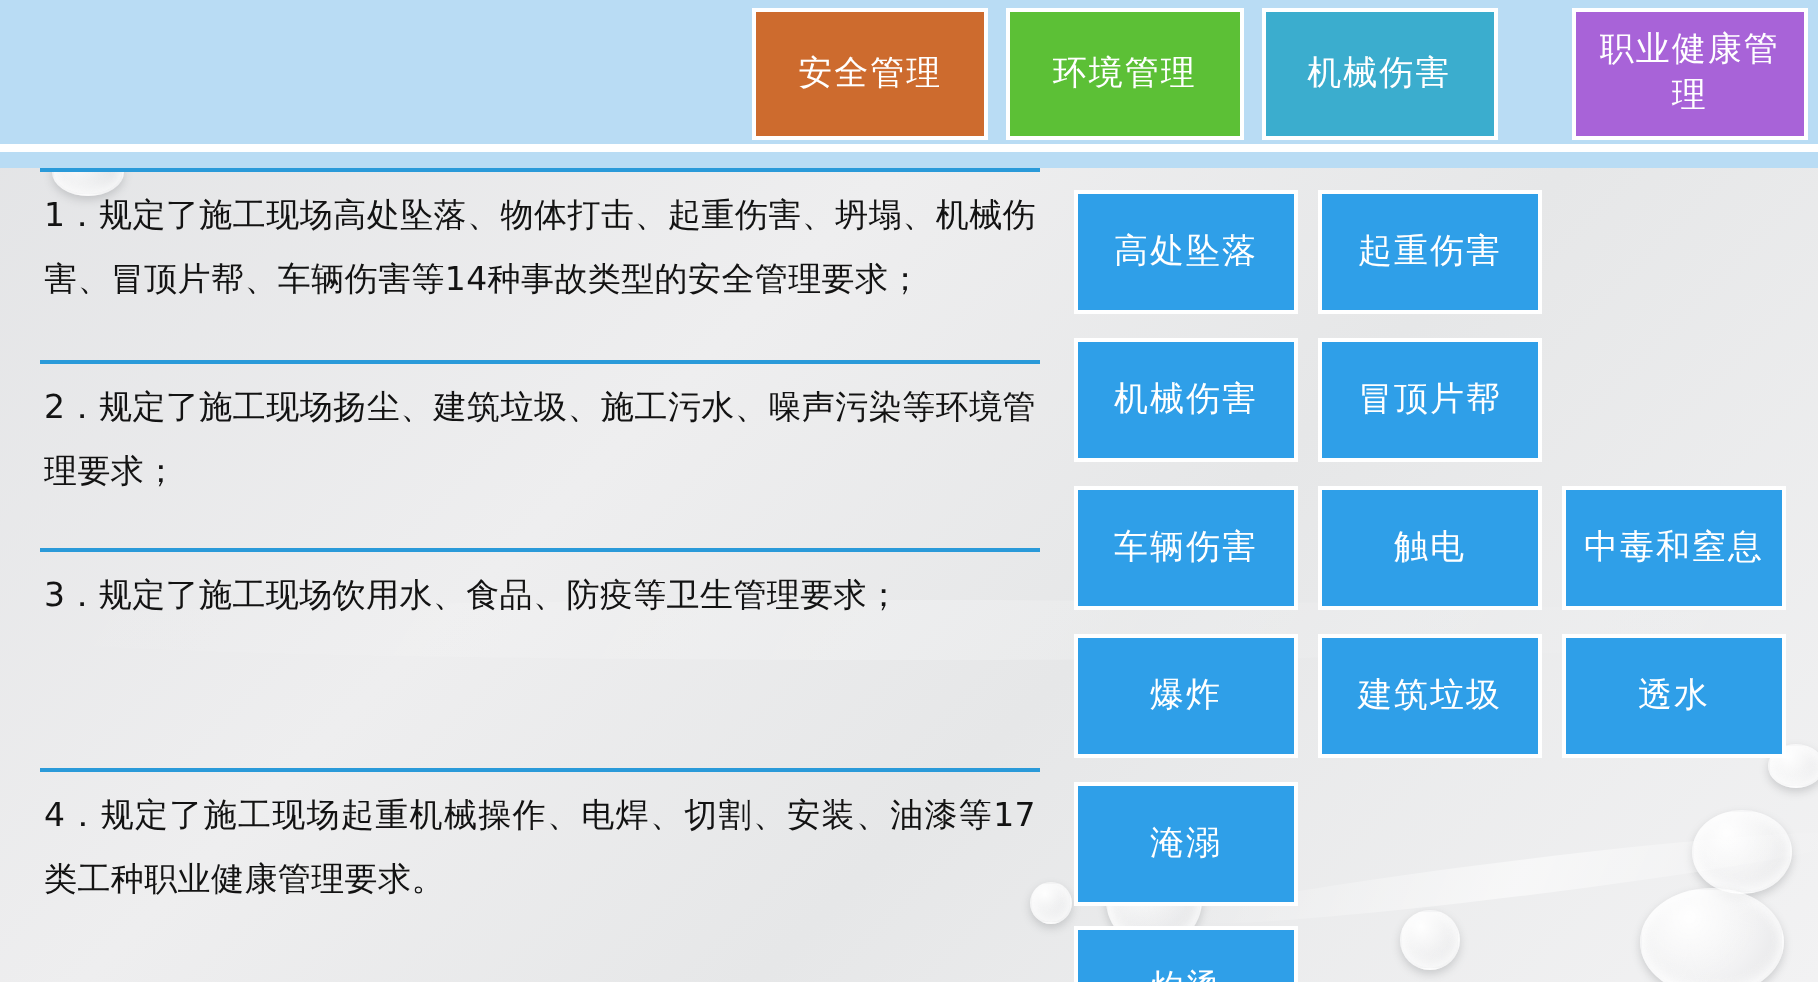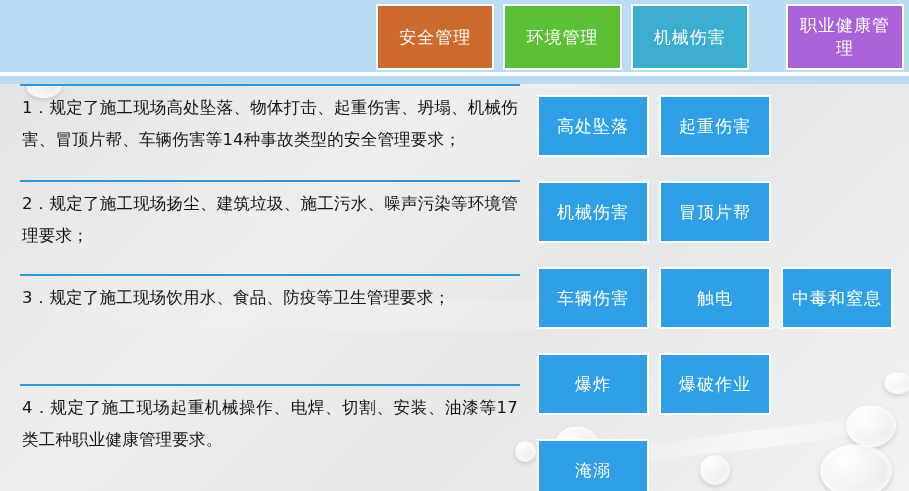--- a/index.html
+++ b/index.html
@@ -143,21 +143,21 @@
   .grid {
     position: absolute;
     left: 537px;
     top: 95px;
     width: 364px;
     z-index: 2;
   }
   .grid-row {
     display: flex;
     gap: 10px;
-    margin-bottom: 24px;
+    margin-bottom: 12px;
   }
   .grid-row.centered { justify-content: center; flex-direction: column; }
   .tile {
     width: 112px;
     height: 62px;
     box-sizing: border-box;
     background: #2f9fe8;
     border: 2px solid #ffffff;
     color: #ffffff;
     display: flex;
@@ -263,21 +263,24 @@
       <div class="tile">
         <span>中毒和窒息</span>
       </div>
     </div>
 
     <div class="grid-row">
       <div class="tile">
         <span>爆炸</span>
       </div>
       <div class="tile">
-        <span>爆破作业</span>
+        <span>建筑垃圾</span>
+      </div>
+      <div class="tile">
+        <span>透水</span>
       </div>
     </div>
 
     <div class="grid-row centered">
       <div class="tile">
         <span>淹溺</span>
       </div>
       <div class="tile">
         <span>灼烫</span>
       </div>

